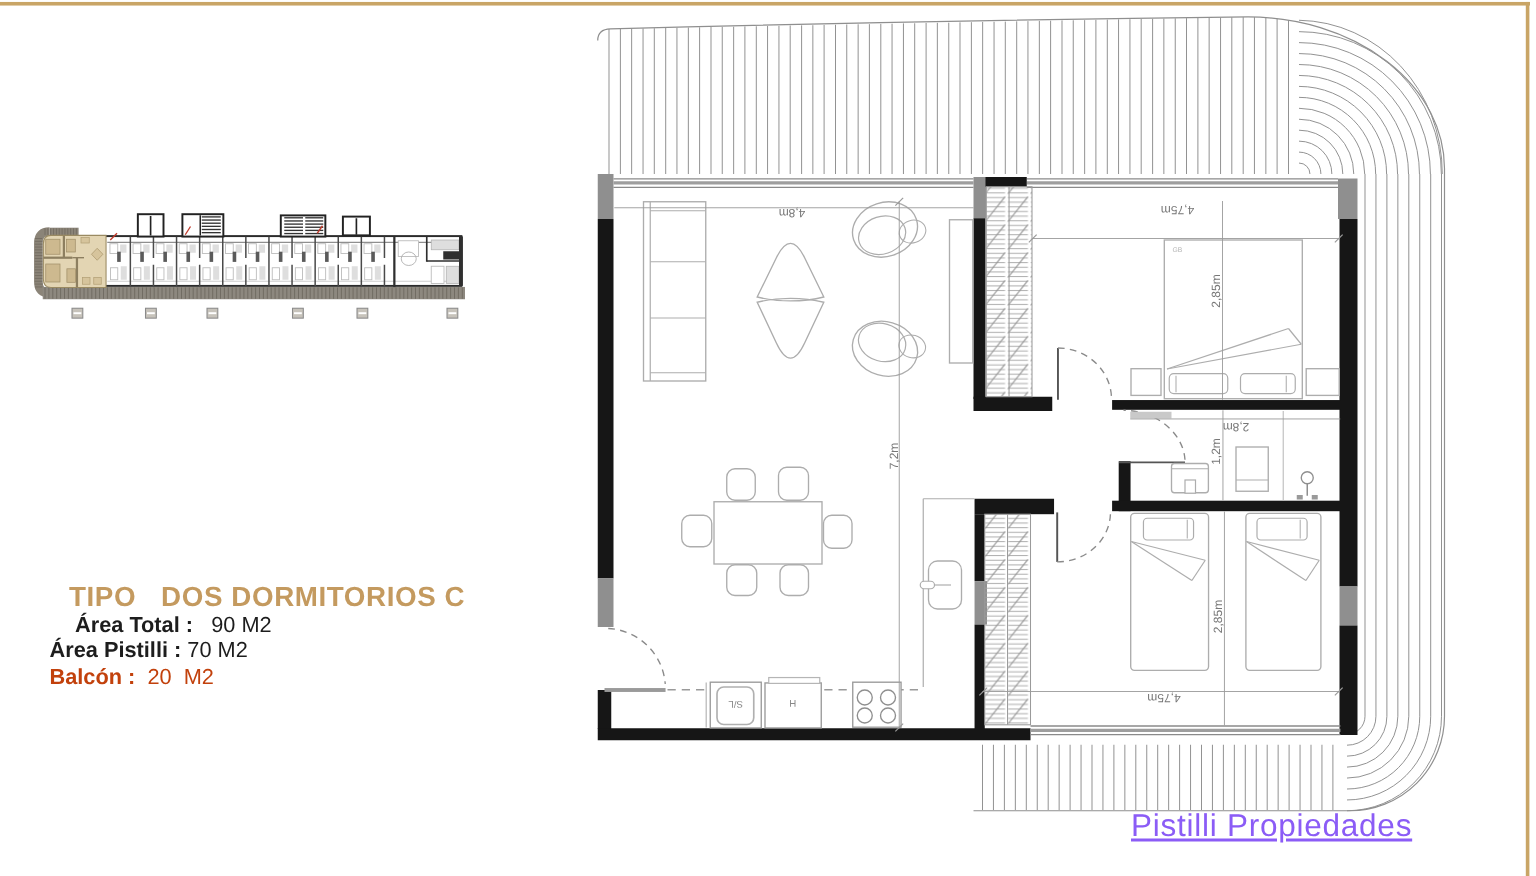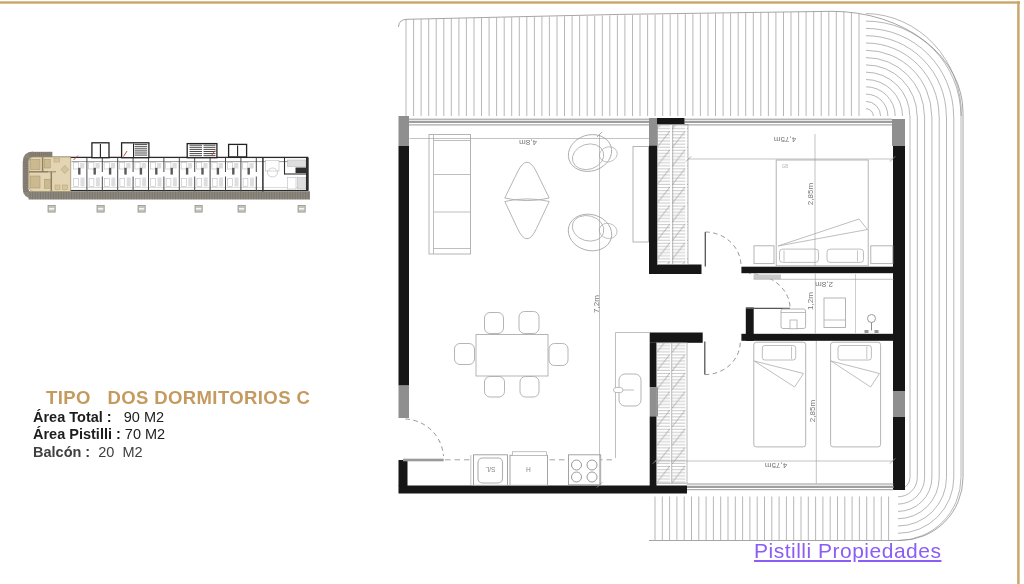--- a/index.html
+++ b/index.html
@@ -783,19 +783,19 @@
     </g>
 
 <g>
       <line x1="816.3" y1="341" x2="816.3" y2="483.5" stroke="#9a9a9a" stroke-width="0.6"></line>
       <text x="814.8" y="411" font-size="8" fill="#777" text-anchor="middle" transform="rotate(-90 814.8 411)">2,85m</text>
     </g>
 </svg>
 
 <div class="abs" style="left:33px;top:386.5px;font-size:18.5px;font-weight:bold;color:#c49a5f;letter-spacing:0.4px;margin-left:13px;">TIPO&nbsp;&nbsp;&nbsp;DOS DORMITORIOS C</div>
 
-<div class="abs" style="left:33px;top:408.5px;font-size:14.5px;color:#1d1d1d;"><b>Área Total :</b>&nbsp;&nbsp;&nbsp;90 M2</div>
+<div class="abs" style="left:50px;top:408.5px;font-size:14.5px;color:#1d1d1d;"><b>Área Total :</b>&nbsp;&nbsp;&nbsp;90 M2</div>
 
 <div class="abs" style="left:33px;top:426px;font-size:14.5px;color:#1d1d1d;"><b>Área Pistilli :</b> 70 M2</div>
 
-<div class="abs" style="left:33px;top:443.5px;font-size:14.5px;color:#404040;"><b>Balcón :</b>&nbsp;&nbsp;20&nbsp;&nbsp;M2</div>
+<div class="abs" style="left:33px;top:443.5px;font-size:14.5px;color:#c2410c;"><b>Balcón :</b>&nbsp;&nbsp;20&nbsp;&nbsp;M2</div>
 
 <div class="abs" style="left:754px;top:539px;font-size:21px;color:#8b5cf6;letter-spacing:0.5px;text-decoration:underline;">Pistilli Propiedades</div>
 
 </body></html>

